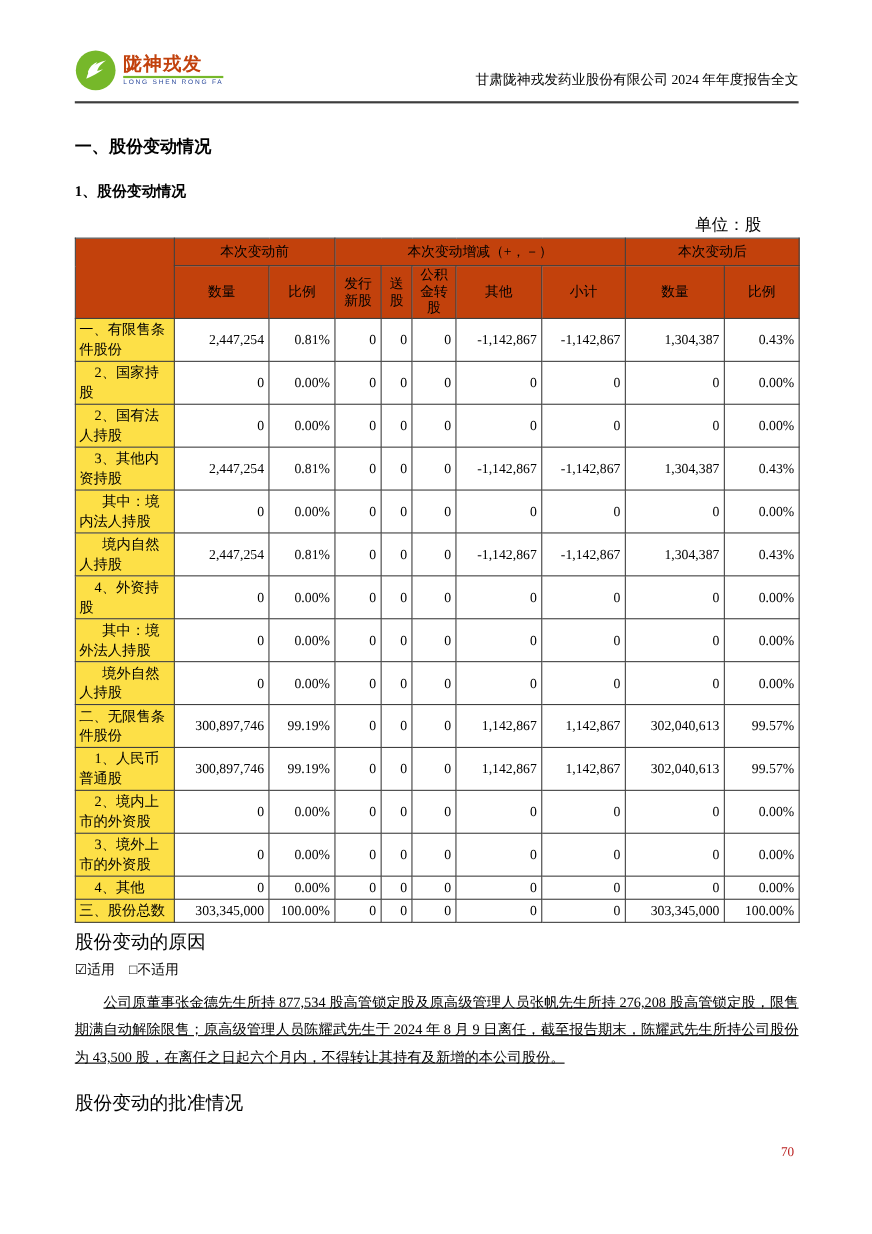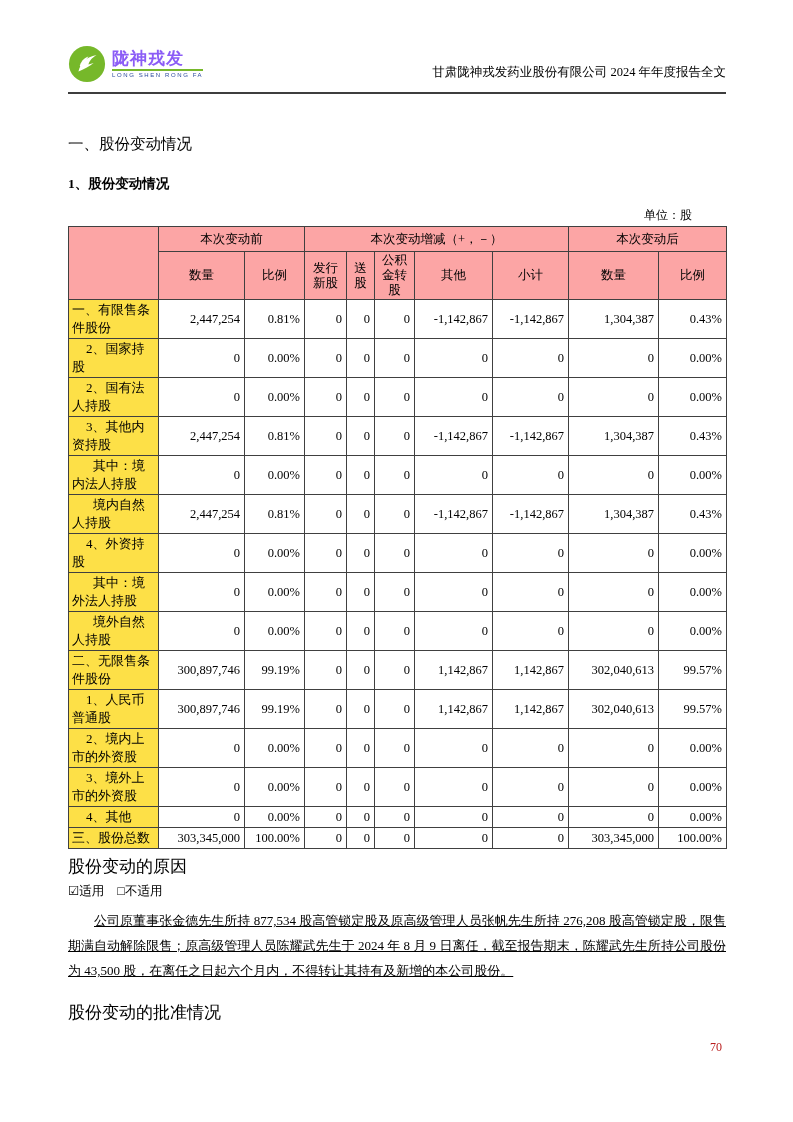--- a/index.html
+++ b/index.html
@@ -27,54 +27,54 @@
     justify-content: space-between;
     align-items: flex-end;
     padding-top: 45px;
     padding-bottom: 9px;
     border-bottom: 2.5px solid #3d3d3d;
   }
   .logo { display: flex; align-items: center; gap: 6px; font-family: "Liberation Sans", sans-serif; }
   .logo-mark { width: 38px; height: 38px; flex: 0 0 auto; }
   .logo-text { display: flex; flex-direction: column; }
   .logo-name {
-    color: #8b5cf6;
+    color: #c2410c;
     font-weight: bold;
     font-size: 17px;
     letter-spacing: 1px;
     line-height: 19px;
   }
   .logo-divider { height: 2px; background: #76b82a; margin: 1px 0 1px 0; }
   .logo-subtitle {
     color: #2b4a9c;
     font-size: 6px;
     letter-spacing: 1.6px;
     line-height: 7px;
   }
   .report-title { font-size: 12.5px; line-height: 16px; padding-bottom: 3px; }
 
   
   .main-title { margin-top: 20px; text-align: center; font-size: 21px; font-weight: bold; line-height: 28px; }
-  .heading1 { margin-top: 40px; font-size: 15.5px; font-weight: normal; line-height: 20px; }
+  .heading1 { margin-top: 30px; font-size: 15.5px; font-weight: bold; line-height: 20px; }
   .heading2 { margin-top: 21px; font-size: 13.5px; font-weight: bold; line-height: 18px; }
-  .unit-line { margin-top: 14px; margin-bottom: 3px; text-align: right; font-size: 12px; padding-right: 34px; line-height: 16px; }
+  .unit-line { margin-top: 14px; margin-bottom: 3px; text-align: right; font-size: 15px; padding-right: 34px; line-height: 16px; }
 
   
   table.share-table {
     width: 658px;
     border-collapse: collapse;
     table-layout: fixed;
     font-size: 12.5px;
   }
   .share-table th, .share-table td {
     border: 1px solid #404040;
     vertical-align: middle;
   }
   .share-table thead th {
-    background: #fca5a5;
+    background: #c2410c;
     font-weight: normal;
     text-align: center;
     padding: 1px 2px;
   }
   .group-row th { height: 25px; line-height: 17px; }
   .sub-row th { height: 46px; line-height: 15px; }
   .label-cell {
     background: #fde047;
     text-align: left;
     padding: 1px 3px;

